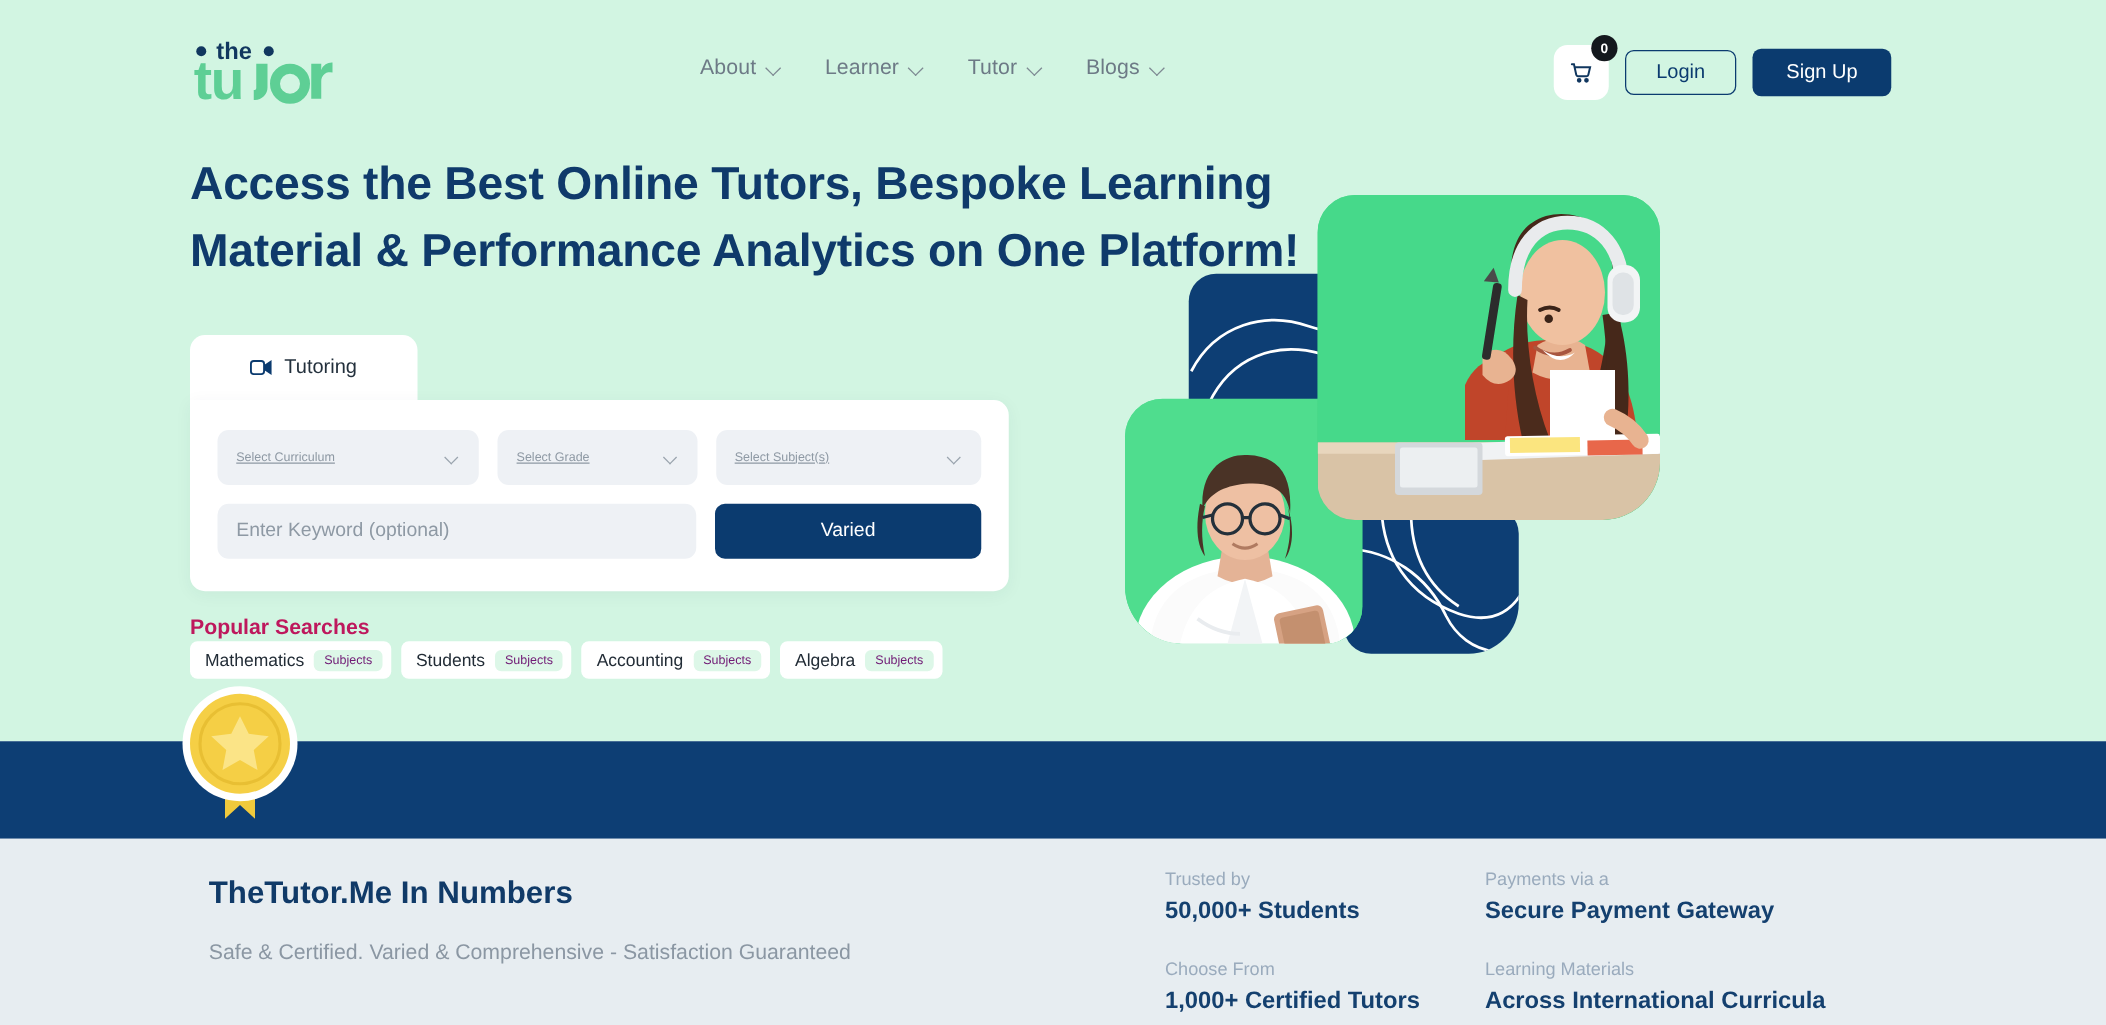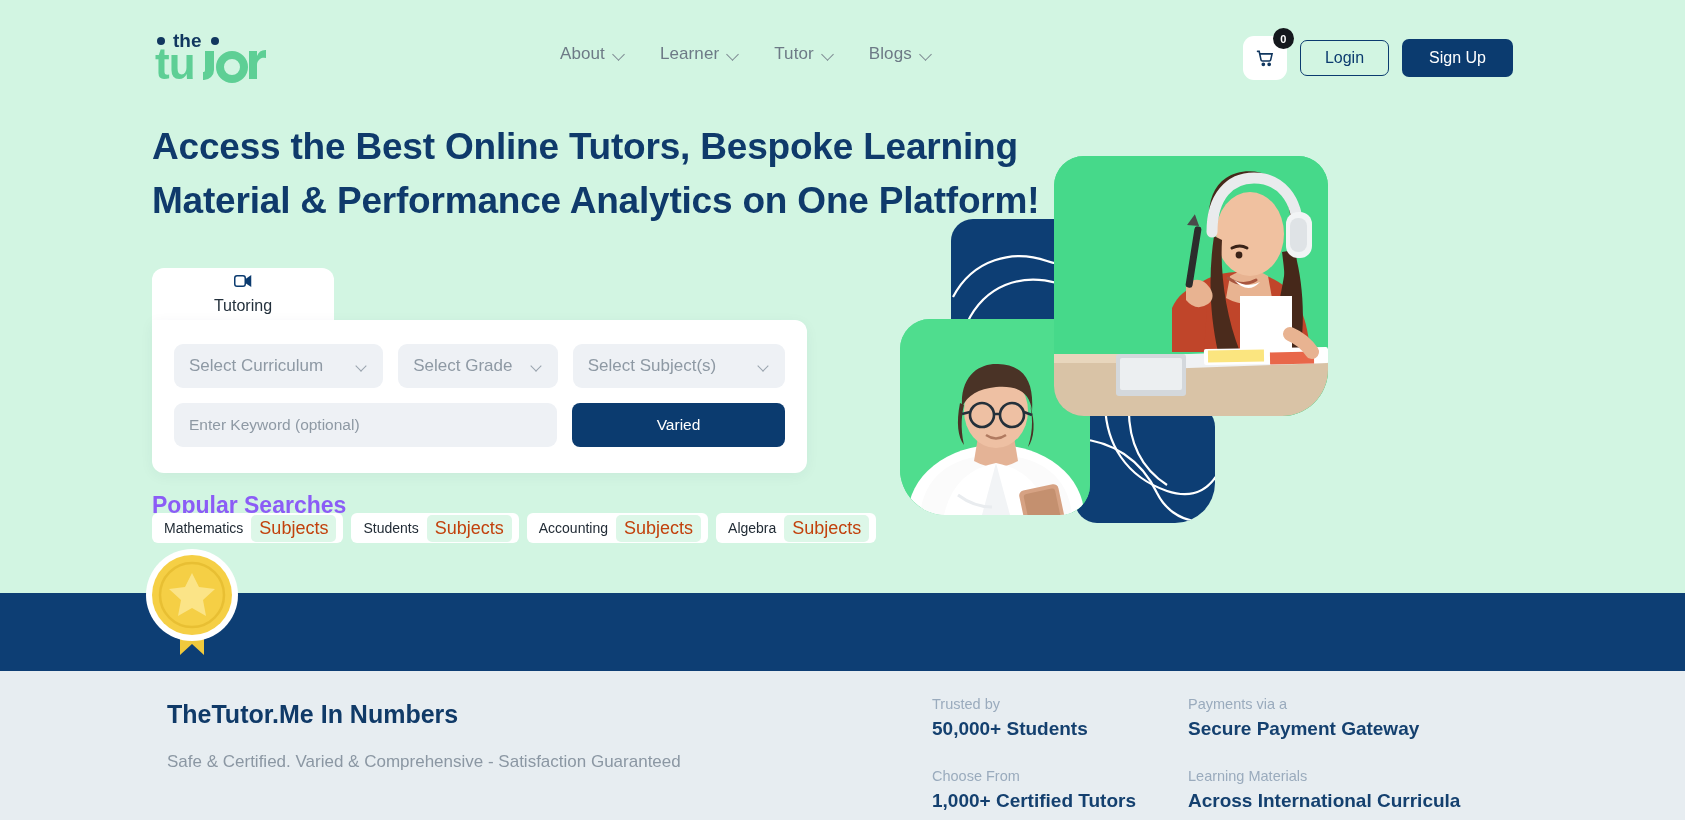--- a/index.html
+++ b/index.html
@@ -85,35 +85,35 @@
     font-size: 37px; line-height: 54px; font-weight: 700;
     color: #0f3a6b; letter-spacing: -.2px;
   }
 
   
   .search-zone { position: absolute; left: 152px; top: 268px; }
   .tab {
     width: 182px; height: 52px;
     background: #ffffff; border-radius: 12px 12px 0 0;
     display: flex; align-items: center; justify-content: center;
-    gap: 9px; cursor: pointer; flex-direction: column;
+    gap: 9px; cursor: pointer;
   }
   .tab-label { font-size: 16px; color: #23303c; }
   .card {
     width: 655px; background: #ffffff;
     border-radius: 0 12px 12px 12px;
     padding: 24px 22px 26px 22px;
     box-shadow: 0 3px 14px rgba(20,50,80,.05);
   }
   .row { display: flex; gap: 15px; }
   .row + .row { margin-top: 15px; }
   .select {
     height: 44px; background: #eef1f5; border-radius: 9px;
     display: flex; align-items: center; justify-content: space-between;
-    padding: 15px 15px; color: #8e99a4; font-size: 17px; cursor: pointer;
+    padding: 15px 15px; color: #8e99a4; font-size: 10px; cursor: pointer; text-decoration: underline;
   }
   .sel-1 { width: 210px; }
   .sel-2 { width: 160px; }
   .sel-3 { width: 213px; }
   .chev-sm { width: 11px; height: 11px; position: relative; }
   .chev-sm::before {
     content: ""; position: absolute; left: 0; top: 1px;
     width: 7px; height: 7px;
     border-right: 1.6px solid #9aa4ae;
     border-bottom: 1.6px solid #9aa4ae;
@@ -129,34 +129,34 @@
   .btn-search {
     width: 216px; height: 44px; background: #0b3b6f;
     border: none; border-radius: 8px; color: #ffffff;
     font-size: 15.5px; cursor: pointer;
     font-family: "Liberation Sans", sans-serif;
   }
 
   
   .pop-title {
     position: absolute; left: 152px; top: 492px;
-    font-size: 23px; font-weight: 700; color: #8b5cf6;
+    font-size: 17px; font-weight: 700; color: #be185d;
   }
   .chips {
     position: absolute; left: 152px; top: 513px;
     display: flex; gap: 8px;
   }
   .chip {
     height: 30px; background: #ffffff; border-radius: 6px;
     display: flex; align-items: center; gap: 8px;
     padding: 0 7px 0 12px; cursor: pointer;
   }
   .chip-name { font-size: 14px; color: #222c36; }
   .chip-tag {
-    background: #ddf7e8; color: #c2410c; font-size: 18px;
+    background: #ddf7e8; color: #701a75; font-size: 10px;
     padding: 3px 8px; border-radius: 5px;
   }
 
   
   .art { position: absolute; left: 900px; top: 150px; width: 480px; height: 410px; }
   .navy-card {
     position: absolute; background: #0d3e74;
     border-radius: 28px; overflow: hidden;
   }
   .nc1 { left: 51px; top: 69px; width: 166px; height: 127px; border-radius: 22px 40px 22px 22px; }

